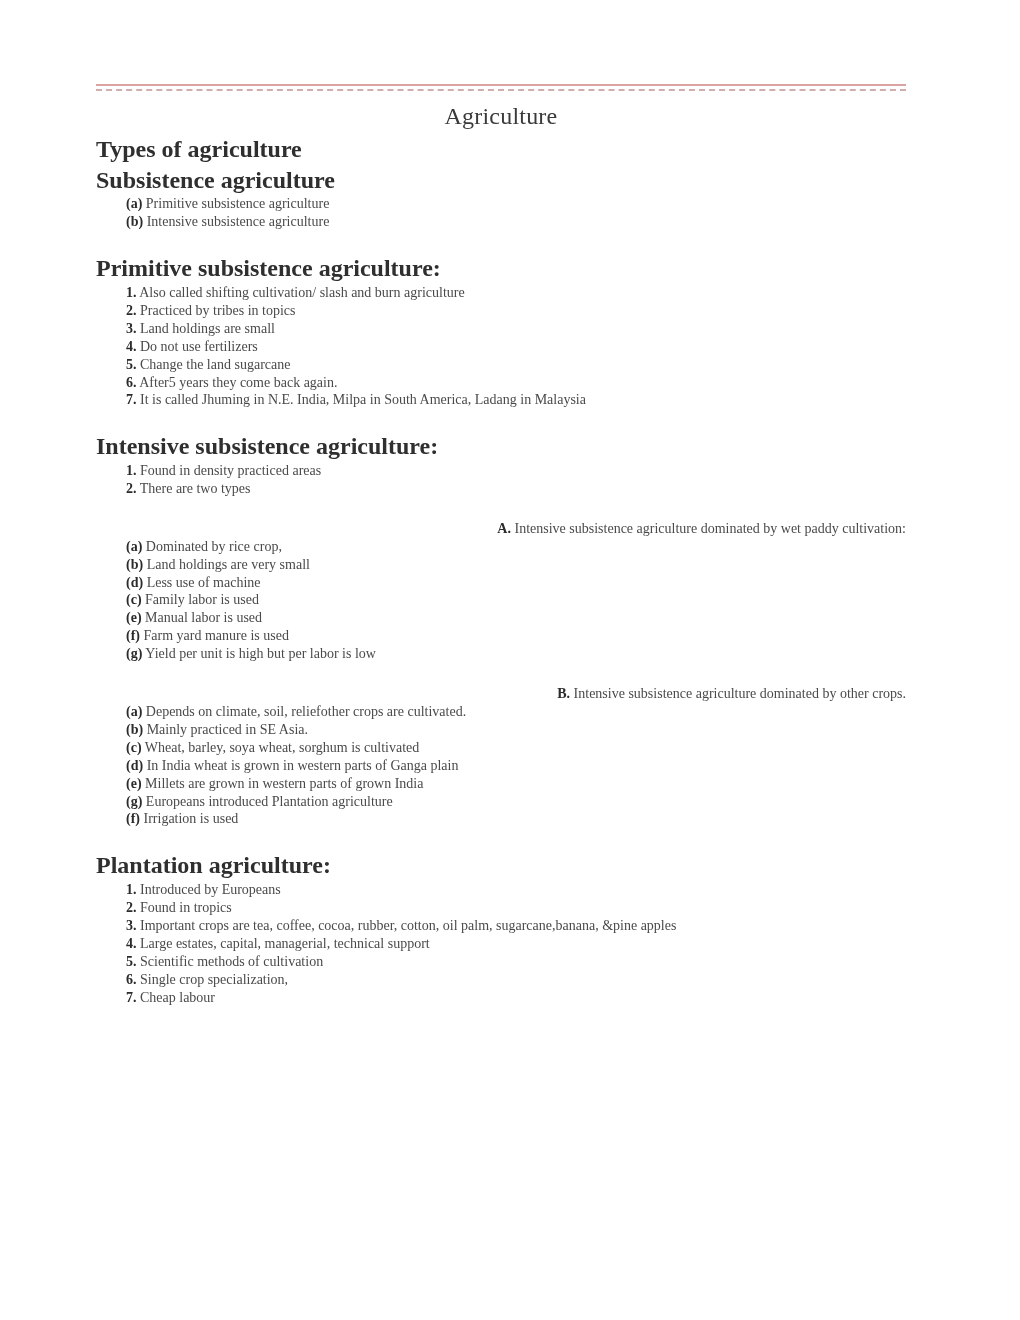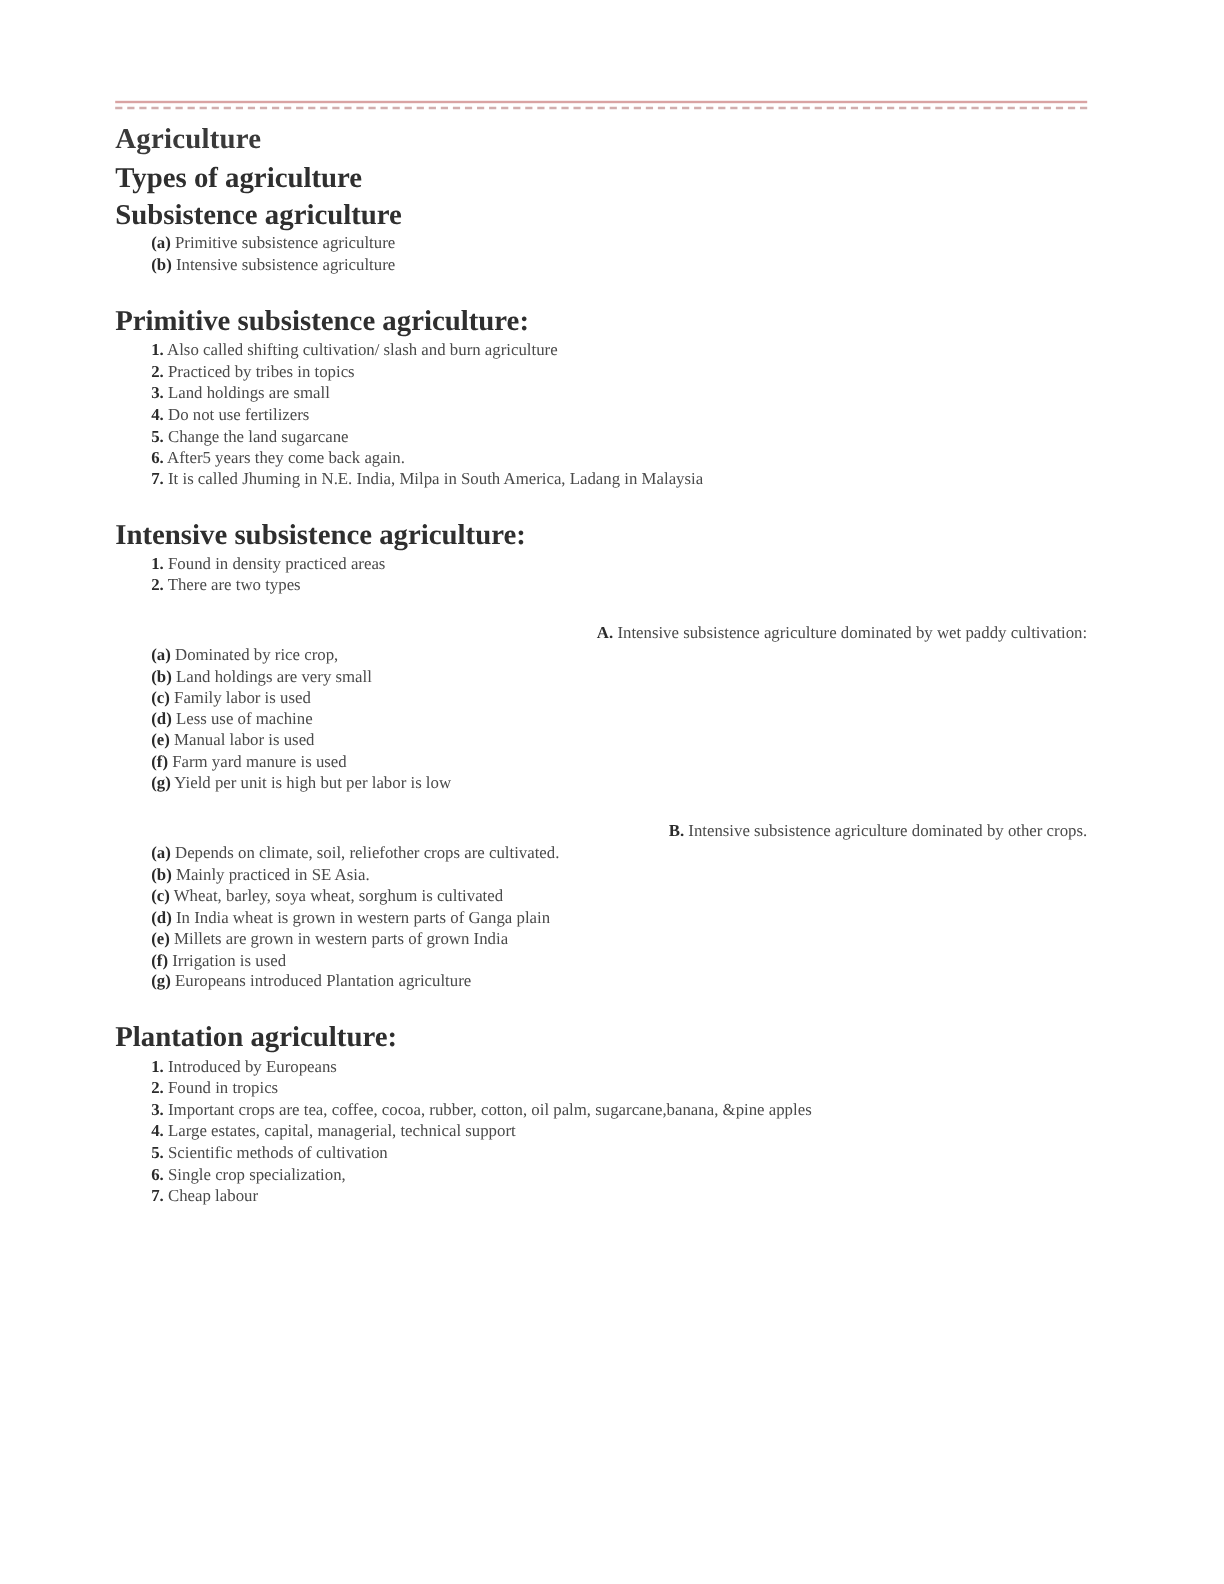--- a/index.html
+++ b/index.html
@@ -43,23 +43,23 @@
   .rule-dashed {
     height: 0;
     margin-top: 3px;
     border-top: 2px dashed #c9a0a0;
     width: 100%;
     opacity: 0.85;
   }
 
   
   .doc-title {
-    text-align: left;
+    text-align: center;
     font-size: 24px;
-    font-weight: bold;
+    font-weight: normal;
     color: #3a3a3a;
     margin: 12px 0 4px 0;
     letter-spacing: 0.2px;
   }
 
   
   .heading {
     font-size: 24px;
     font-weight: bold;
     color: #2f2f2f;
@@ -129,34 +129,34 @@
         <div class="row indent"><span class="marker">6.</span><span class="txt"> After5 years they come back again.</span></div>
         <div class="row indent hang"><span class="marker">7.</span><span class="txt"> It is called Jhuming in N.E. India, Milpa in South America, Ladang in Malaysia</span></div>
         <div class="spacer"></div>
         <div class="heading">Intensive subsistence agriculture:</div>
         <div class="row indent"><span class="marker">1.</span><span class="txt"> Found in density practiced areas</span></div>
         <div class="row indent"><span class="marker">2.</span><span class="txt"> There are two types</span></div>
         <div class="spacer"></div>
         <div class="row flush"><span class="marker">A.</span><span class="txt"> Intensive subsistence agriculture dominated by wet paddy cultivation:</span></div>
         <div class="row indent"><span class="marker">(a)</span><span class="txt"> Dominated by rice crop,</span></div>
         <div class="row indent"><span class="marker">(b)</span><span class="txt"> Land holdings are very small</span></div>
+        <div class="row indent"><span class="marker">(d)</span><span class="txt"> Less use of machine</span></div>
         <div class="row indent"><span class="marker">(c)</span><span class="txt"> Family labor is used</span></div>
-        <div class="row indent"><span class="marker">(d)</span><span class="txt"> Less use of machine</span></div>
         <div class="row indent"><span class="marker">(e)</span><span class="txt"> Manual labor is used</span></div>
         <div class="row indent"><span class="marker">(f)</span><span class="txt"> Farm yard manure is used</span></div>
         <div class="row indent"><span class="marker">(g)</span><span class="txt"> Yield per unit is high but per labor is low</span></div>
         <div class="spacer"></div>
         <div class="row flush"><span class="marker">B.</span><span class="txt"> Intensive subsistence agriculture dominated by other crops.</span></div>
         <div class="row indent"><span class="marker">(a)</span><span class="txt"> Depends on climate, soil, reliefother crops are cultivated.</span></div>
         <div class="row indent"><span class="marker">(b)</span><span class="txt"> Mainly practiced in SE Asia.</span></div>
         <div class="row indent"><span class="marker">(c)</span><span class="txt"> Wheat, barley, soya wheat, sorghum is cultivated</span></div>
         <div class="row indent"><span class="marker">(d)</span><span class="txt"> In India wheat is grown in western parts of Ganga plain</span></div>
         <div class="row indent"><span class="marker">(e)</span><span class="txt"> Millets are grown in western parts of grown India</span></div>
+        <div class="row indent"><span class="marker">(g)</span><span class="txt"> Europeans introduced Plantation agriculture</span></div>
         <div class="row indent"><span class="marker">(f)</span><span class="txt"> Irrigation is used</span></div>
-        <div class="row indent"><span class="marker">(g)</span><span class="txt"> Europeans introduced Plantation agriculture</span></div>
         <div class="spacer"></div>
         <div class="heading">Plantation agriculture:</div>
         <div class="row indent"><span class="marker">1.</span><span class="txt"> Introduced by Europeans</span></div>
         <div class="row indent"><span class="marker">2.</span><span class="txt"> Found in tropics</span></div>
         <div class="row indent hang"><span class="marker">3.</span><span class="txt"> Important crops are tea, coffee, cocoa, rubber, cotton, oil palm, sugarcane,banana, &amp;pine apples</span></div>
         <div class="row indent"><span class="marker">4.</span><span class="txt"> Large estates, capital, managerial, technical support</span></div>
         <div class="row indent"><span class="marker">5.</span><span class="txt"> Scientific methods of cultivation</span></div>
         <div class="row indent"><span class="marker">6.</span><span class="txt"> Single crop specialization,</span></div>
         <div class="row indent"><span class="marker">7.</span><span class="txt"> Cheap labour</span></div>
       </div>

